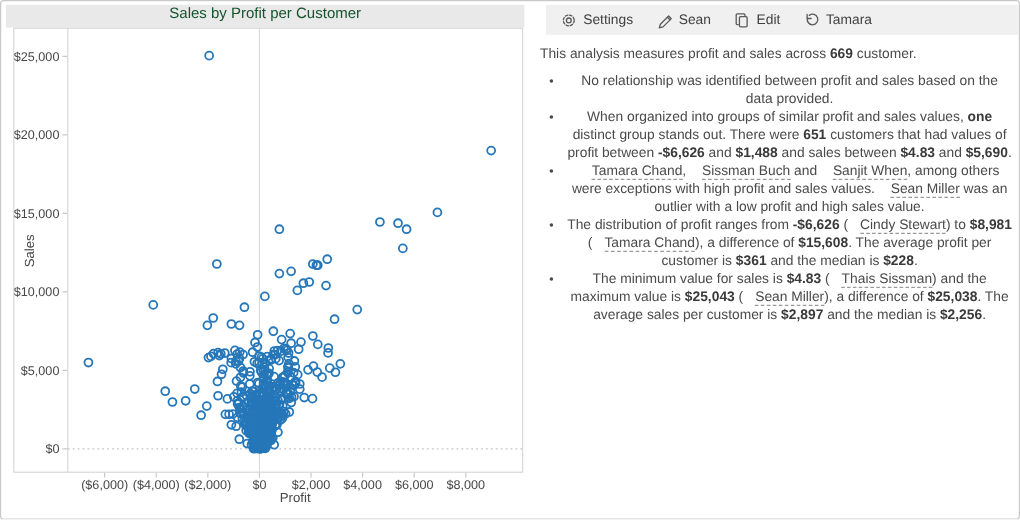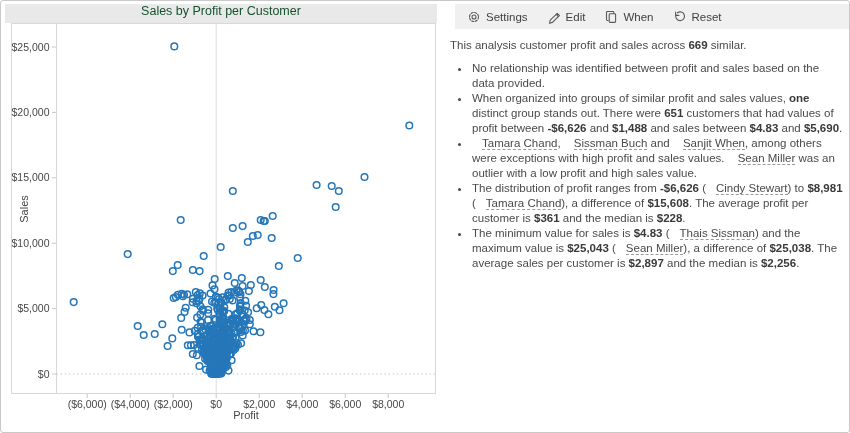--- a/index.html
+++ b/index.html
@@ -30,21 +30,21 @@
     padding-left:12px;box-sizing:border-box;
   }
   .tb-btn{display:flex;align-items:center;gap:5px;font-size:11.5px;color:#414141;cursor:default;}
   .tb-btn svg{display:block;}
   .icon-stroke{fill:none;stroke:#5a5a5a;stroke-width:1.1;stroke-linecap:round;stroke-linejoin:round;}
   .analysis{
     position:absolute;left:449px;top:37px;width:394px;
     font-size:11.5px;line-height:15px;color:#4a4a4a;
   }
   .analysis p{margin:0 0 8px 0;}
-  .analysis ul{margin:0;padding:0 0 0 21px;list-style:disc;}
+  .analysis ul{margin:0;padding:0 0 0 21px;list-style:disc;text-align:center;}
   .analysis li{margin:0;padding-left:1px;}
   .analysis strong{font-weight:bold;color:#3a3a3a;}
   .dlink{border-bottom:1px dashed #9a9a9a;margin-left:10px;}
 </style>
 </head>
 <body>
 
 <div class="app">
 
   <div class="chart-title-bar">
@@ -845,40 +845,40 @@
         <circle class="icon-stroke" cx="7" cy="7" r="2"></circle>
         <circle class="icon-stroke" cx="7" cy="7" r="4.5" stroke-width="2.1" stroke-dasharray="2.1 1.45"></circle>
       </svg>
       <span>Settings</span>
     </div>
     <div class="tb-btn">
       <svg width="14" height="14" viewBox="0 0 14 14">
         <path class="icon-stroke" d="M2.4 13.3 l0.9 -3.1 6.9 -6.9 2.2 2.2 -6.9 6.9 -3.1 0.9z"></path>
         <path class="icon-stroke" d="M9.2 4.3 l2.1 2.1"></path>
       </svg>
-      <span>Edit</span>
+      <span>Sean</span>
     </div>
     <div class="tb-btn">
       <svg width="14" height="14" viewBox="0 0 14 14">
         <path class="icon-stroke" d="M9.8 3.2 V2.4 a0.9 0.9 0 0 0 -0.9 -0.9 H3.4 a0.9 0.9 0 0 0 -0.9 0.9 v7.2 a0.9 0.9 0 0 0 0.9 0.9 h0.8"></path>
         <rect class="icon-stroke" x="5.2" y="3.8" width="6.4" height="8.6" rx="0.9" fill="#f0f0f0"></rect>
       </svg>
-      <span>When</span>
+      <span>Edit</span>
     </div>
     <div class="tb-btn">
       <svg width="14" height="14" viewBox="0 0 14 14">
         <path class="icon-stroke" d="M3.6 2.1 v3.3 h3.3"></path>
         <path class="icon-stroke" d="M3.9 5 a4.4 4.4 0 1 0 1.5 -2.2"></path>
       </svg>
-      <span>Reset</span>
+      <span>Tamara</span>
     </div>
   </div>
 
   <div class="analysis">
-    <p><span>This analysis customer profit and sales across </span><strong>669</strong><span> similar.</span></p>
+    <p><span>This analysis measures profit and sales across </span><strong>669</strong><span> customer.</span></p>
     <ul id="bullet-list">
         <li><span>No relationship was identified between profit and sales based on the data provided.</span></li>
         <li><span>When organized into groups of similar profit and sales values, </span><strong>one</strong><span> distinct group stands out. There were </span><strong>651</strong><span> customers that had values of profit between </span><strong>-$6,626</strong><span> and </span><strong>$1,488</strong><span> and sales between </span><strong>$4.83</strong><span> and </span><strong>$5,690</strong><span>.</span></li>
         <li><span class="dlink">Tamara Chand</span><span>, </span><span class="dlink">Sissman Buch</span><span> and </span><span class="dlink">Sanjit When</span><span>, among others were exceptions with high profit and sales values. </span><span class="dlink">Sean Miller</span><span> was an outlier with a low profit and high sales value.</span></li>
         <li><span>The distribution of profit ranges from </span><strong>-$6,626</strong><span> (</span><span class="dlink">Cindy Stewart</span><span>) to </span><strong>$8,981</strong><span> (</span><span class="dlink">Tamara Chand</span><span>), a difference of </span><strong>$15,608</strong><span>. The average profit per customer is </span><strong>$361</strong><span> and the median is </span><strong>$228</strong><span>.</span></li>
         <li><span>The minimum value for sales is </span><strong>$4.83</strong><span> (</span><span class="dlink">Thais Sissman</span><span>) and the maximum value is </span><strong>$25,043</strong><span> (</span><span class="dlink">Sean Miller</span><span>), a difference of </span><strong>$25,038</strong><span>. The average sales per customer is </span><strong>$2,897</strong><span> and the median is </span><strong>$2,256</strong><span>.</span></li>
       </ul>
   </div>
 
 </div>

